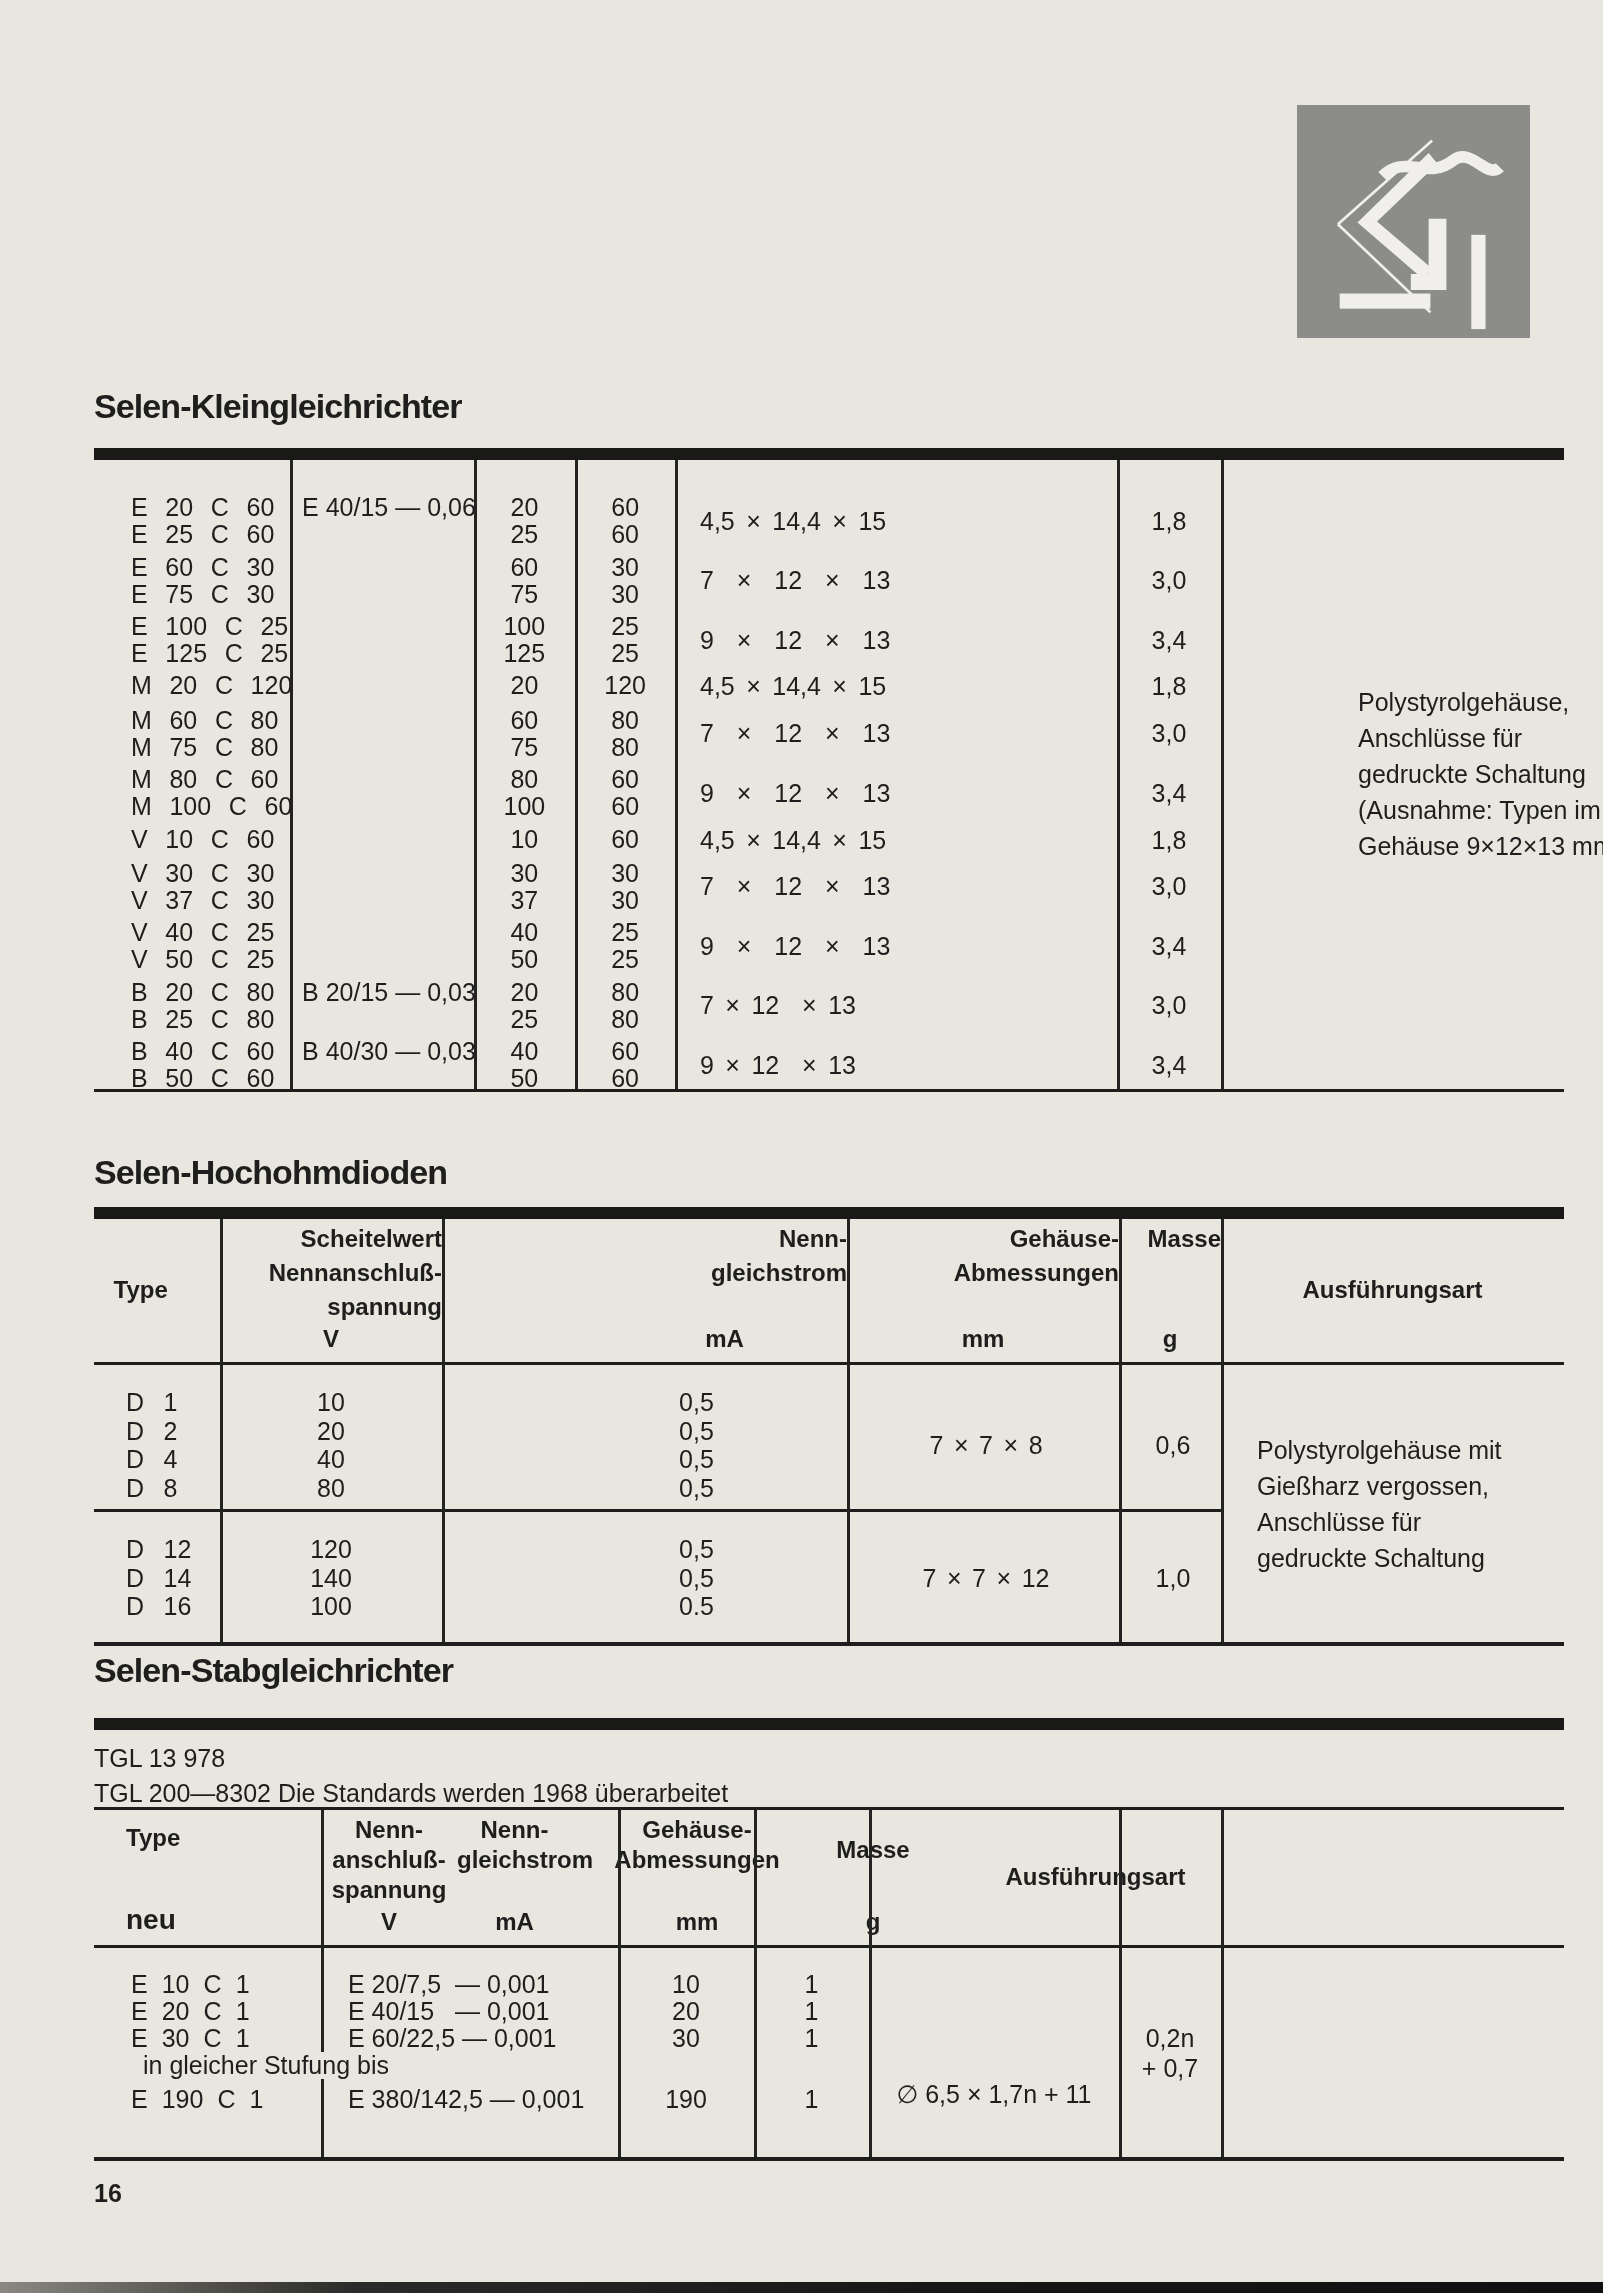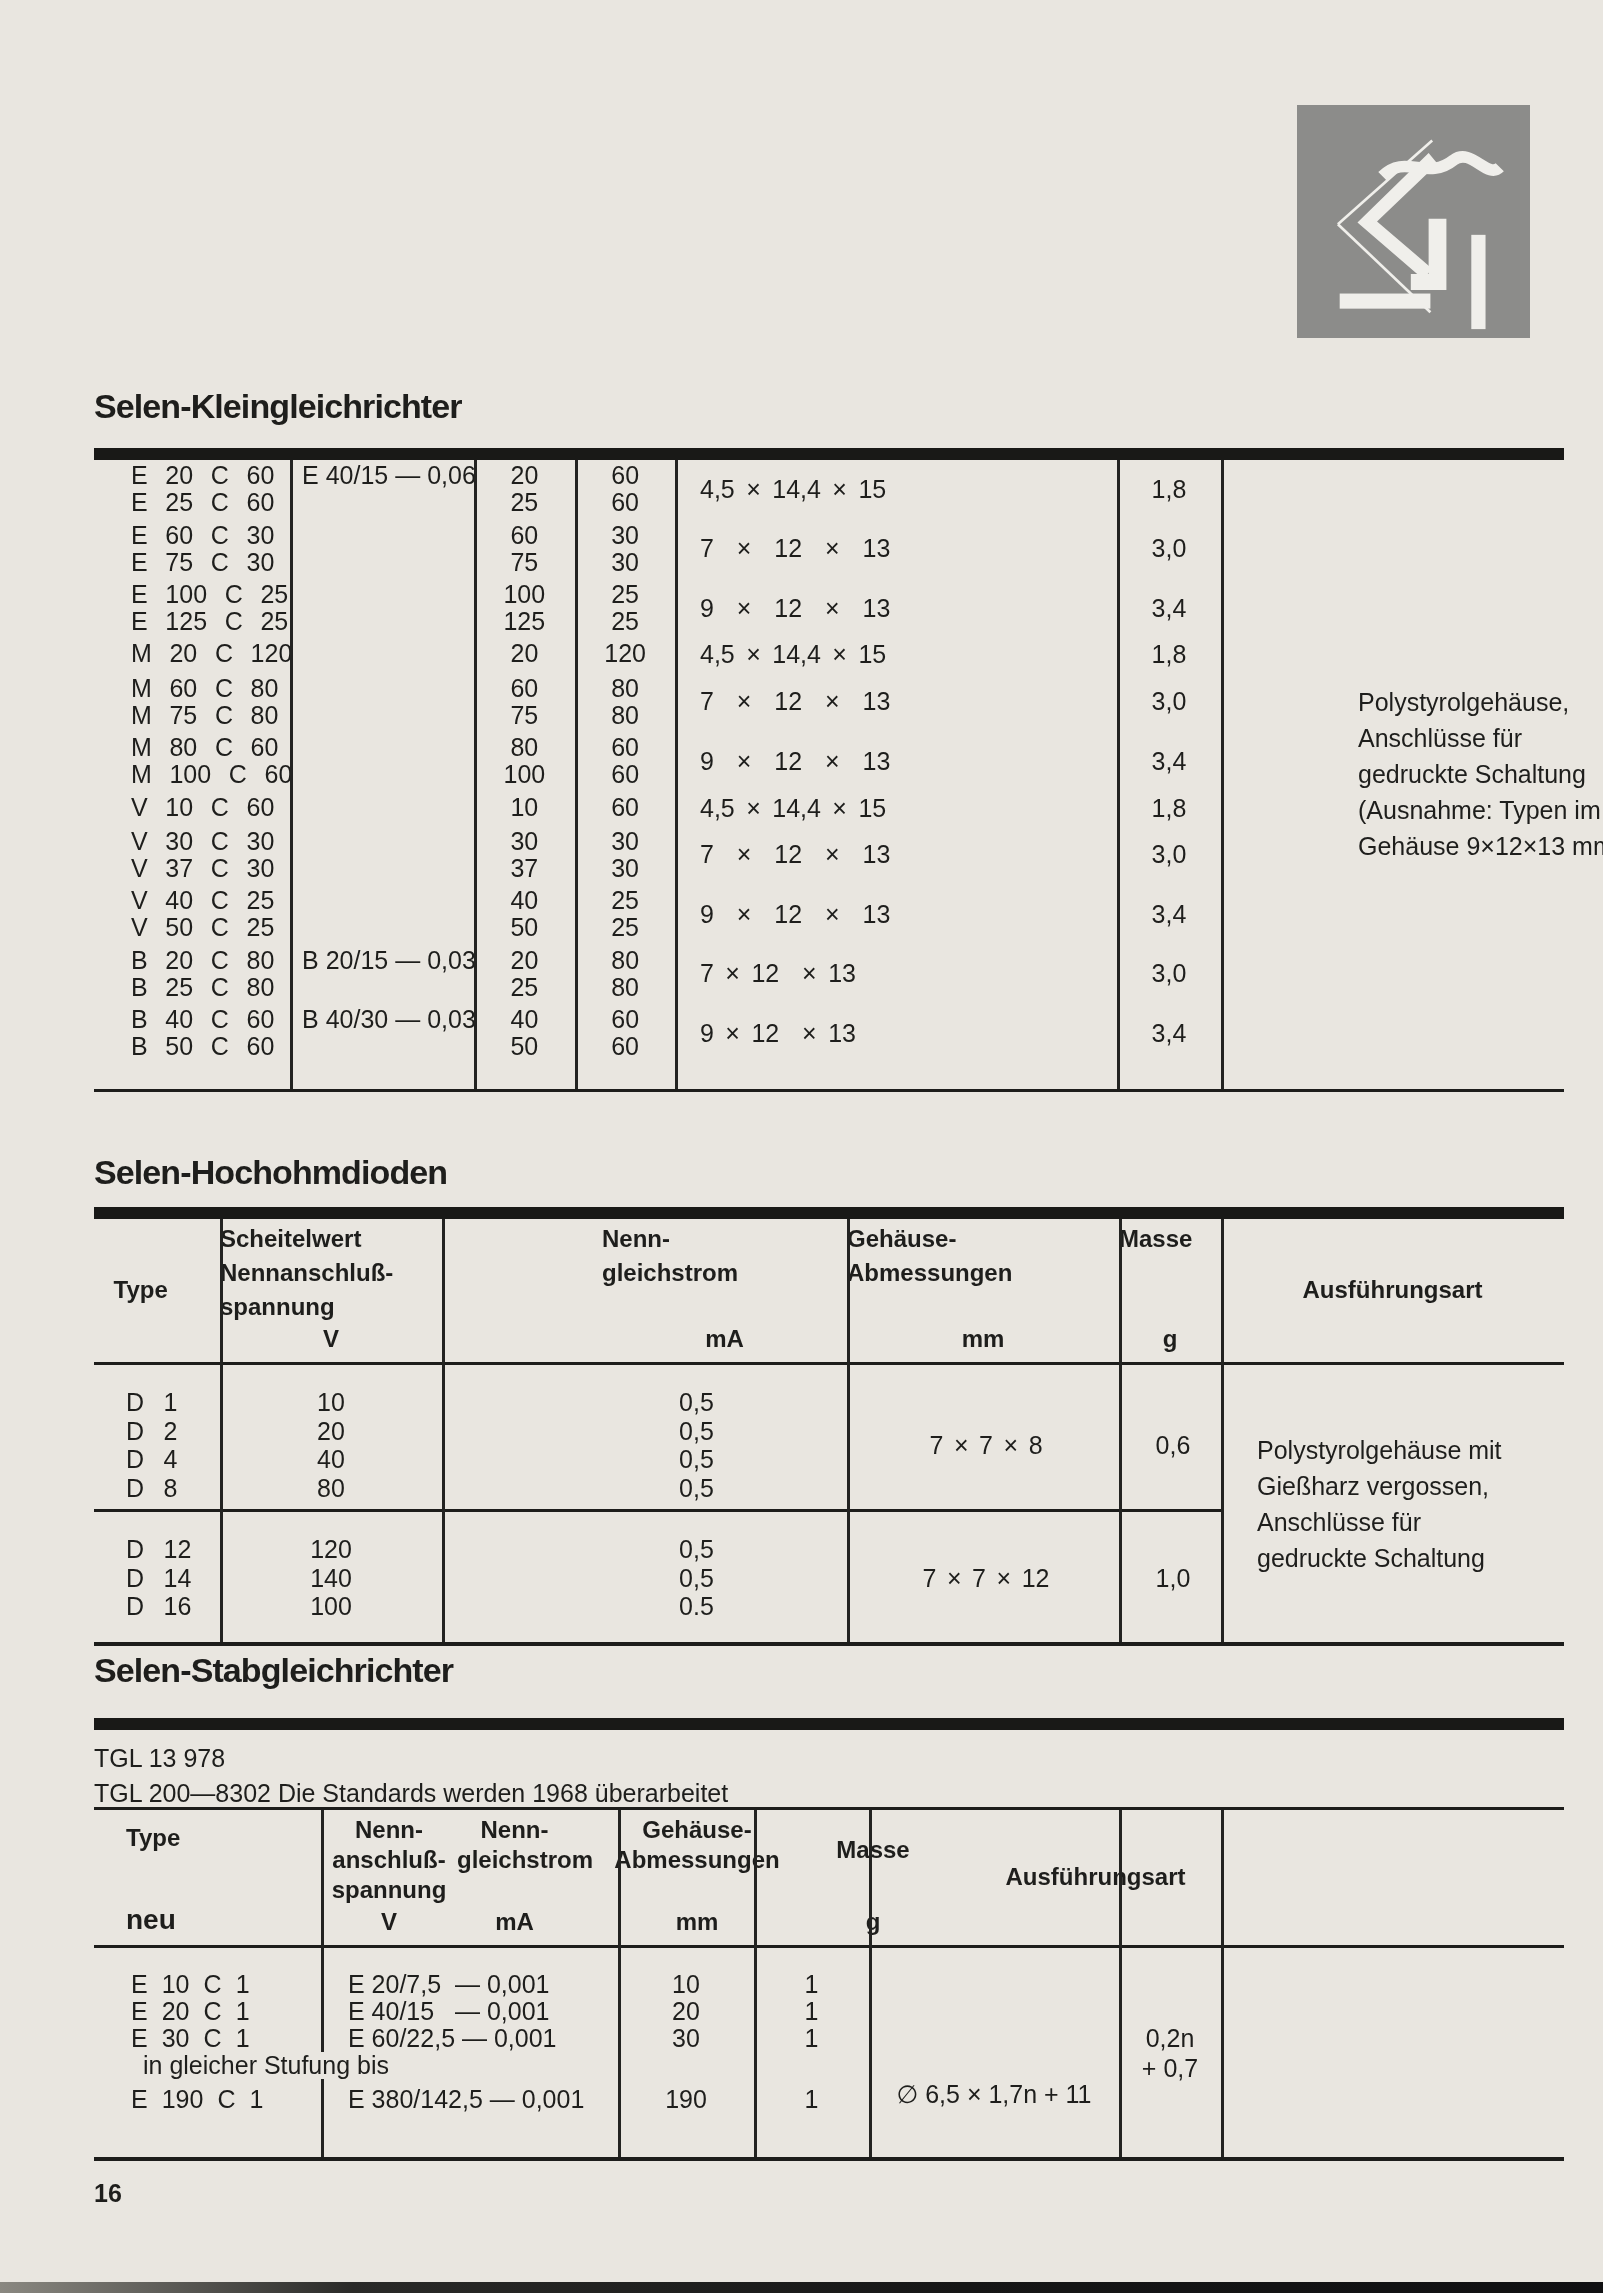--- a/index.html
+++ b/index.html
@@ -9,34 +9,34 @@
   .heading{font-size:34px;font-weight:700;letter-spacing:-0.9px;}
   .bar{height:11.6px;background:#191917;}
   .hline{height:3.6px;background:#1d1d1b;}
   .thinline{height:2.7px;background:#1d1d1b;}
   .vl{position:absolute;top:0;bottom:0;width:2.7px;background:#232321;z-index:1;}
   .c{font-size:25px;box-sizing:border-box;}
   .note{white-space:pre-line;font-size:25px;line-height:36px;}
 
   
   .tbody1{position:relative;height:629px;}
-  .grps1{position:relative;}
+  .grps1{position:relative;padding-top:32px;}
   .t1 .grp{display:flex;padding:2.7px 0;}
   .rw{display:flex;height:27px;line-height:27px;}
   .cc1{width:196px;padding-left:37px;word-spacing:10.7px;white-space:nowrap;}
   .cc2{width:184px;padding-left:12.5px;white-space:nowrap;}
   .cc3{width:102px;text-align:center;}
   .cc4{width:100px;text-align:center;}
   .cc5{width:442px;padding-left:25px;align-self:center;white-space:pre;word-spacing:4.5px;}
   .cc6{width:104px;text-align:center;align-self:center;}
   .n1{position:absolute;left:1264px;top:50%;transform:translateY(-50%);z-index:2;width:294px;}
 
   
   .hc{position:relative;box-sizing:border-box;}
-  .hl{white-space:pre-line;text-align:left;font-weight:700;font-size:24px;line-height:34px;padding-top:3.6px;}
+  .hl{white-space:pre-line;text-align:right;font-weight:700;font-size:24px;line-height:34px;padding-top:3.6px;}
   .unit{position:absolute;bottom:9px;left:0;right:0;text-align:center;font-weight:700;font-size:24px;}
   .typelbl{position:absolute;top:50%;transform:translateY(-50%);left:19.6px;font-weight:700;font-size:24px;}
   .hausf{display:flex;align-items:center;justify-content:center;font-weight:700;font-size:24px;white-space:nowrap;}
 
   
   .t2box{position:relative;}
   .hdr2{display:flex;height:143px;}
   .rw2{display:flex;height:28.5px;line-height:28.5px;}
   .tc{width:126px;padding-left:32px;word-spacing:12.5px;white-space:nowrap;}
   .vc{width:222px;text-align:center;}

